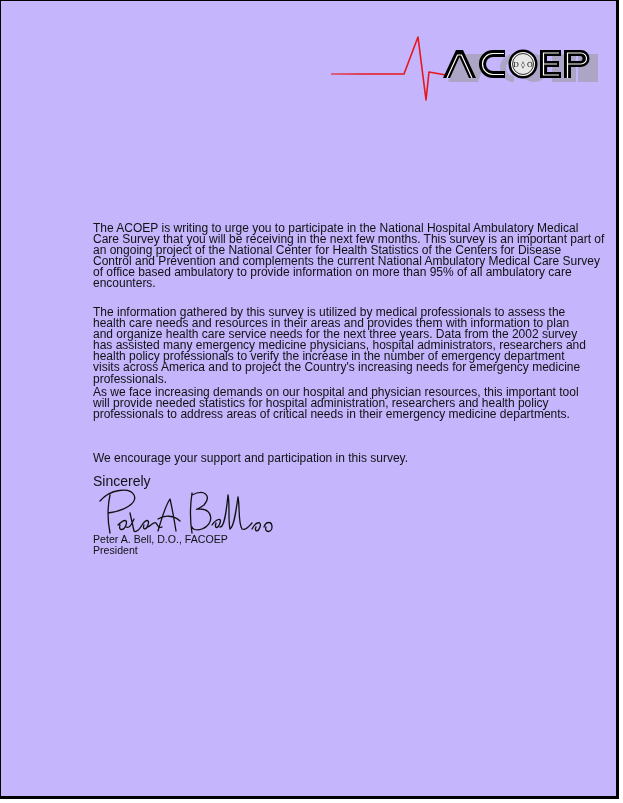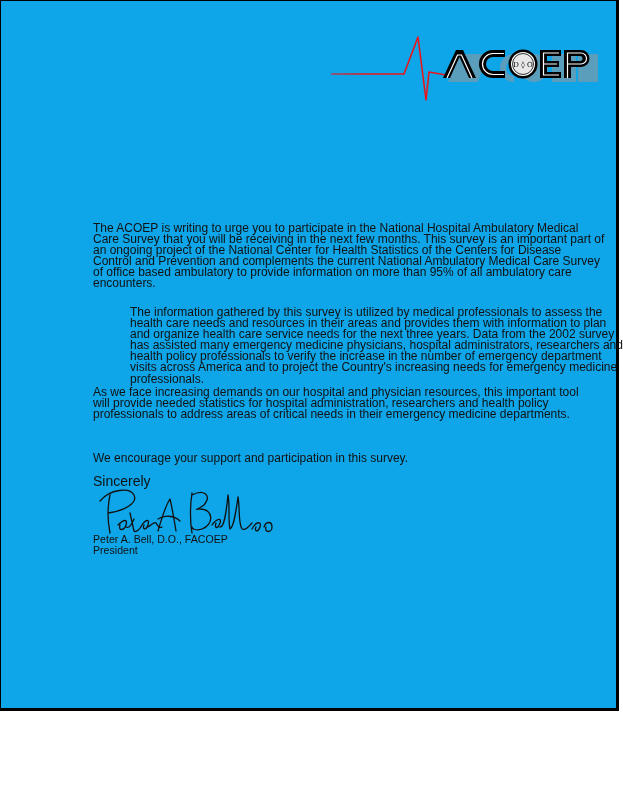--- a/index.html
+++ b/index.html
@@ -1,36 +1,36 @@
 <!DOCTYPE html>
 <html><head>
   <meta charset="utf-8">
   <style>
     html, body { margin: 0; padding: 0; background: #ffffff; }
     body { width: 623px; height: 803px; position: relative; overflow: hidden; }
     .page {
       position: absolute; left: 0; top: 0;
-      width: 619px; height: 711px;
-      background: #0ea5e9;
+      width: 619px; height: 799px;
+      background: #c4b5fd;
       border-top: 1px solid #000; border-left: 1px solid #000;
       border-right: 3px solid #000; border-bottom: 3px solid #000;
       box-sizing: border-box;
     }
     .logo { position: absolute; left: 325px; top: 28px; width: 275px; height: 80px; }
     .text { font-family: "Liberation Sans", sans-serif; color: #111; }
     .salutation {
       position: absolute; left: 92px; top: 196px;
       font-size: 12.6px; line-height: 15px; white-space: nowrap;
     }
     .para {
       position: absolute; left: 92px;
       font-size: 12px; line-height: 11.1px; white-space: pre;
     }
     .p1 { top: 222px; }
-    .p2 { top: 306px; margin-left: 37px; }
+    .p2 { top: 306px; }
     .p3 { top: 386px; }
     .p4 { top: 452px; }
     .closing { position: absolute; left: 92px; top: 474px; font-size: 14px; line-height: 12px; }
     .signature { position: absolute; left: 95px; top: 484px; width: 190px; height: 52px; }
     .signer-name { position: absolute; left: 92px; top: 533px; font-size: 10.6px; line-height: 11.5px; }
     .signer-title { position: absolute; left: 92px; top: 544px; font-size: 10.6px; line-height: 11.5px; }
   </style>
 </head>
 <body>
 

